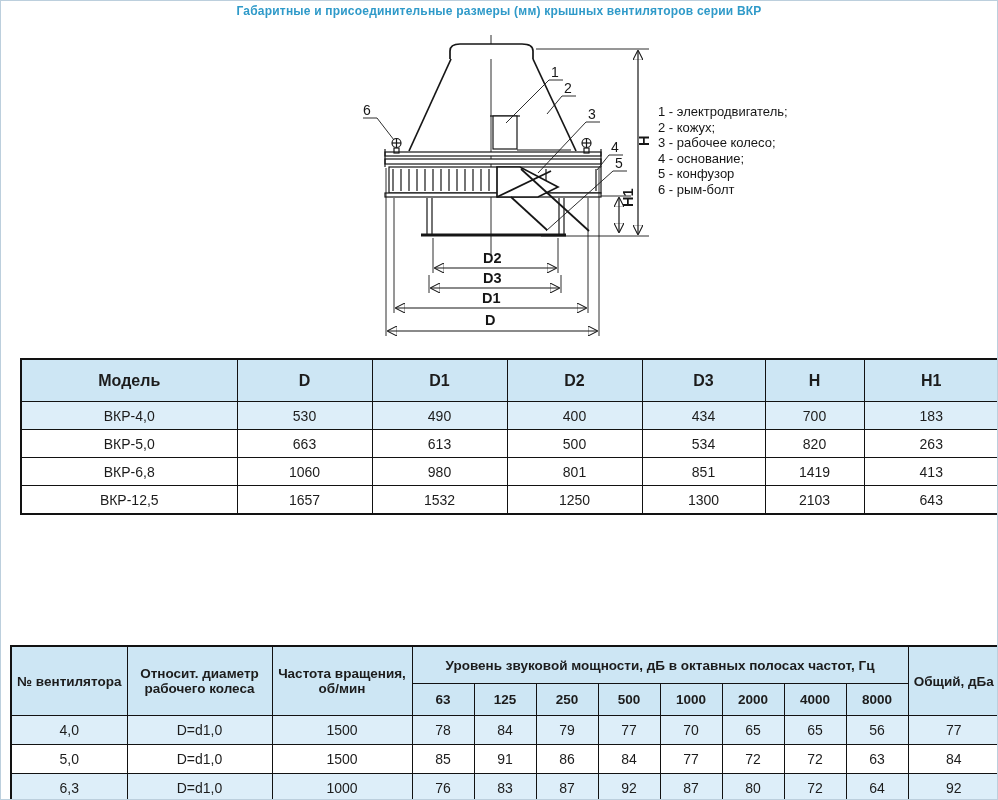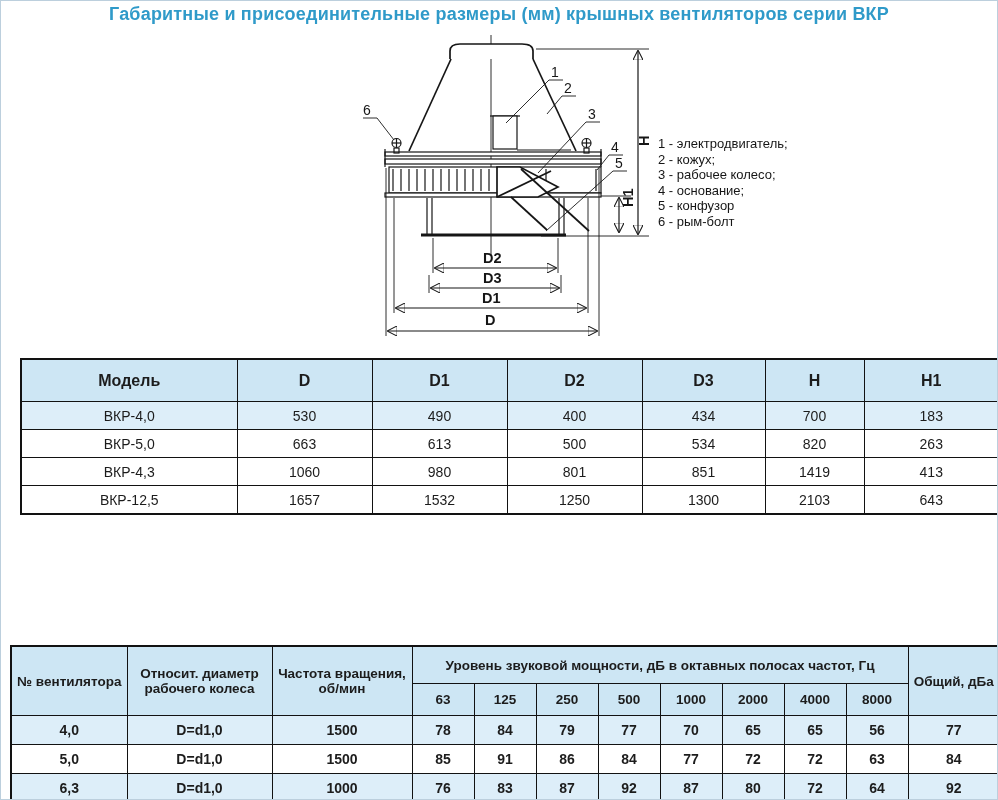--- a/index.html
+++ b/index.html
@@ -3,40 +3,40 @@
 <meta charset="utf-8">
 <style>
   html,body{margin:0;padding:0;background:#fff;}
   .page{
     position:relative;width:996px;height:798px;border:1px solid #bccfdd;
     background:#fff;overflow:hidden;
     font-family:"Liberation Sans", sans-serif;color:#1c1c1c;
   }
   .doc-title{
     position:absolute;left:0;right:0;text-align:center;
-    font-size:18px;font-weight:bold;color:var(--title-color,#2f9ac9);
+    font-size:12px;font-weight:bold;color:var(--title-color,#2f9ac9);
     letter-spacing:0.2px;
   }
   #title1{top:3px;}
   #title2{top:601px;}
 
   
   #diagram{position:absolute;left:328px;top:26px;}
   #diagram line, #diagram path, #diagram rect, #diagram polyline{stroke:#161616;fill:none;}
   #diagram .thick{stroke-width:1.7;}
   #diagram .med{stroke-width:1.2;}
   #diagram .thin{stroke-width:0.9;}
   #diagram .fillw{fill:#fff;}
   #diagram .plate{fill:#161616;stroke:none;}
   #diagram text{fill:#161616;stroke:none;font-family:"Liberation Sans",sans-serif;}
   #diagram text.dim{font-size:14.5px;font-weight:bold;}
   #diagram text.callout{font-size:14px;}
   .legend{
     position:absolute;left:657px;top:103px;
-    font-size:13px;line-height:15.6px;color:#161616;margin-top:32px;
+    font-size:13px;line-height:15.6px;color:#161616;
   }
   .legend div{white-space:nowrap;}
 
   
   table{border-collapse:collapse;table-layout:fixed;background:#fff;}
   table, th, td{border:1px solid #121212;}
   table{border-width:2px;}
   th,td{text-align:center;vertical-align:middle;padding:1px 3px;overflow:hidden;}
   th{background:var(--header-bg,#cde6f4);font-weight:bold;}
   tr.alt td{background:var(--row-alt-bg,#ddeef9);}
@@ -44,21 +44,21 @@
   #dims-wrap{position:absolute;left:19px;top:357px;}
   #dims-table{width:978px;font-size:14px;}
   #dims-table thead th{height:39px;font-size:16px;}
   #dims-table tbody td{height:25px;}
 
   #acoustic-wrap{position:absolute;left:9px;top:644px;}
   #acoustic-table{width:989px;font-size:14px;}
   #acoustic-table thead th{font-size:13.5px;line-height:15px;padding:2px 3px;}
   #acoustic-table thead tr:first-child th{height:32px;}
   #acoustic-table thead tr:last-child th{height:27px;}
-  #acoustic-table tbody td{height:26px;font-weight:bold;}
+  #acoustic-table tbody td{height:26px;}
   #acoustic-table tbody tr:last-child td.cut{border-bottom:none;}
 </style>
 </head>
 <body>
 
 <div class="page">
 
   <div id="title1" class="doc-title">Габаритные и присоединительные размеры (мм) крышных вентиляторов серии ВКР</div>
 
   <svg id="diagram" width="442" height="320" viewBox="328 26 442 320">
@@ -256,21 +256,21 @@
           <tr>
             <td>ВКР-5,0</td>
             <td>663</td>
             <td>613</td>
             <td>500</td>
             <td>534</td>
             <td>820</td>
             <td>263</td>
           </tr>
           <tr>
-            <td>ВКР-4,3</td>
+            <td>ВКР-6,8</td>
             <td>1060</td>
             <td>980</td>
             <td>801</td>
             <td>851</td>
             <td>1419</td>
             <td>413</td>
           </tr>
           <tr>
             <td>ВКР-12,5</td>
             <td>1657</td>

